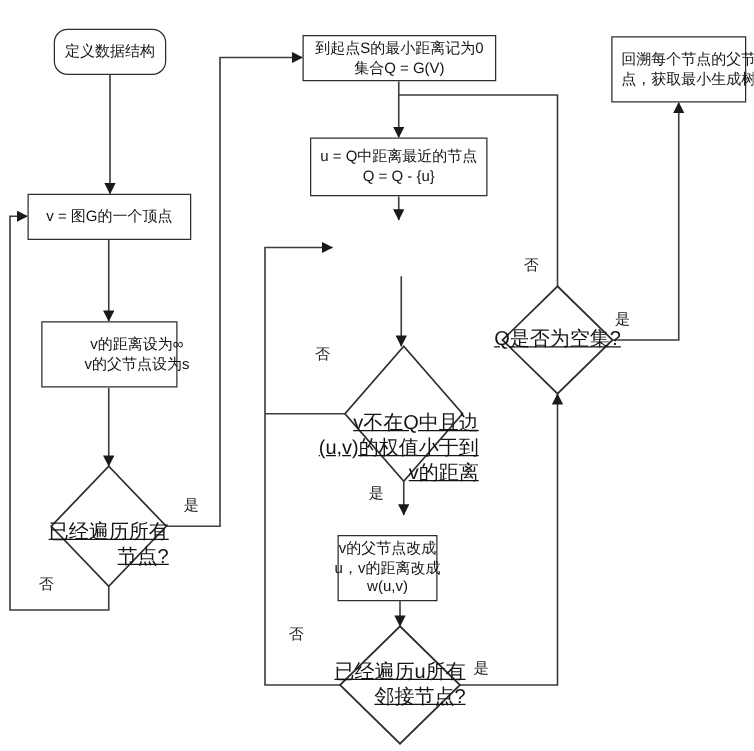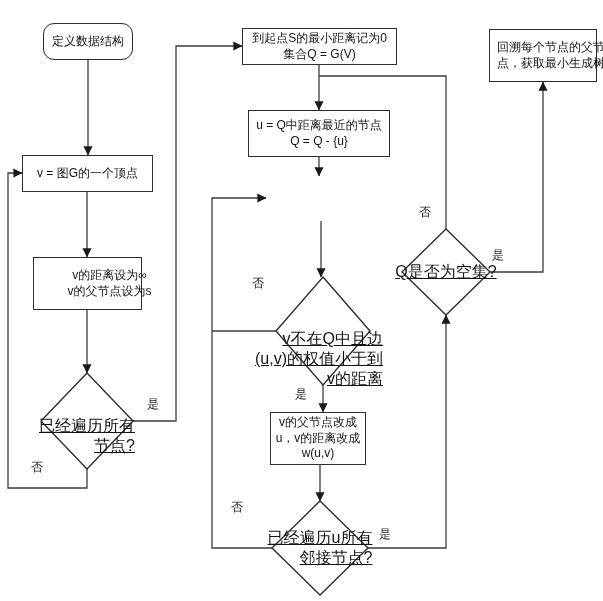--- a/index.html
+++ b/index.html
@@ -98,21 +98,21 @@
     <span>到起点S的最小距离记为0
 集合Q = G(V)</span>
   </div>
 
   <div class="node" style="left:248px; top:110px; width:142px; height:47px;">
     <span>u = Q中距离最近的节点
 Q = Q - {u}</span>
   </div>
 
 
-  <div class="node" style="left:270px; top:412px; width:96px; height:53px;justify-content:center;">
+  <div class="node" style="left:270px; top:428px; width:80px; height:53px;justify-content:center;">
     <span>v的父节点改成
 u，v的距离改成
 w(u,v)</span>
   </div>
 
   <div class="node" style="left:489px; top:29px; width:108px; height:53px;padding-left:16px;">
     <span>回溯每个节点的父节
 点，获取最小生成树</span>
   </div>
 

